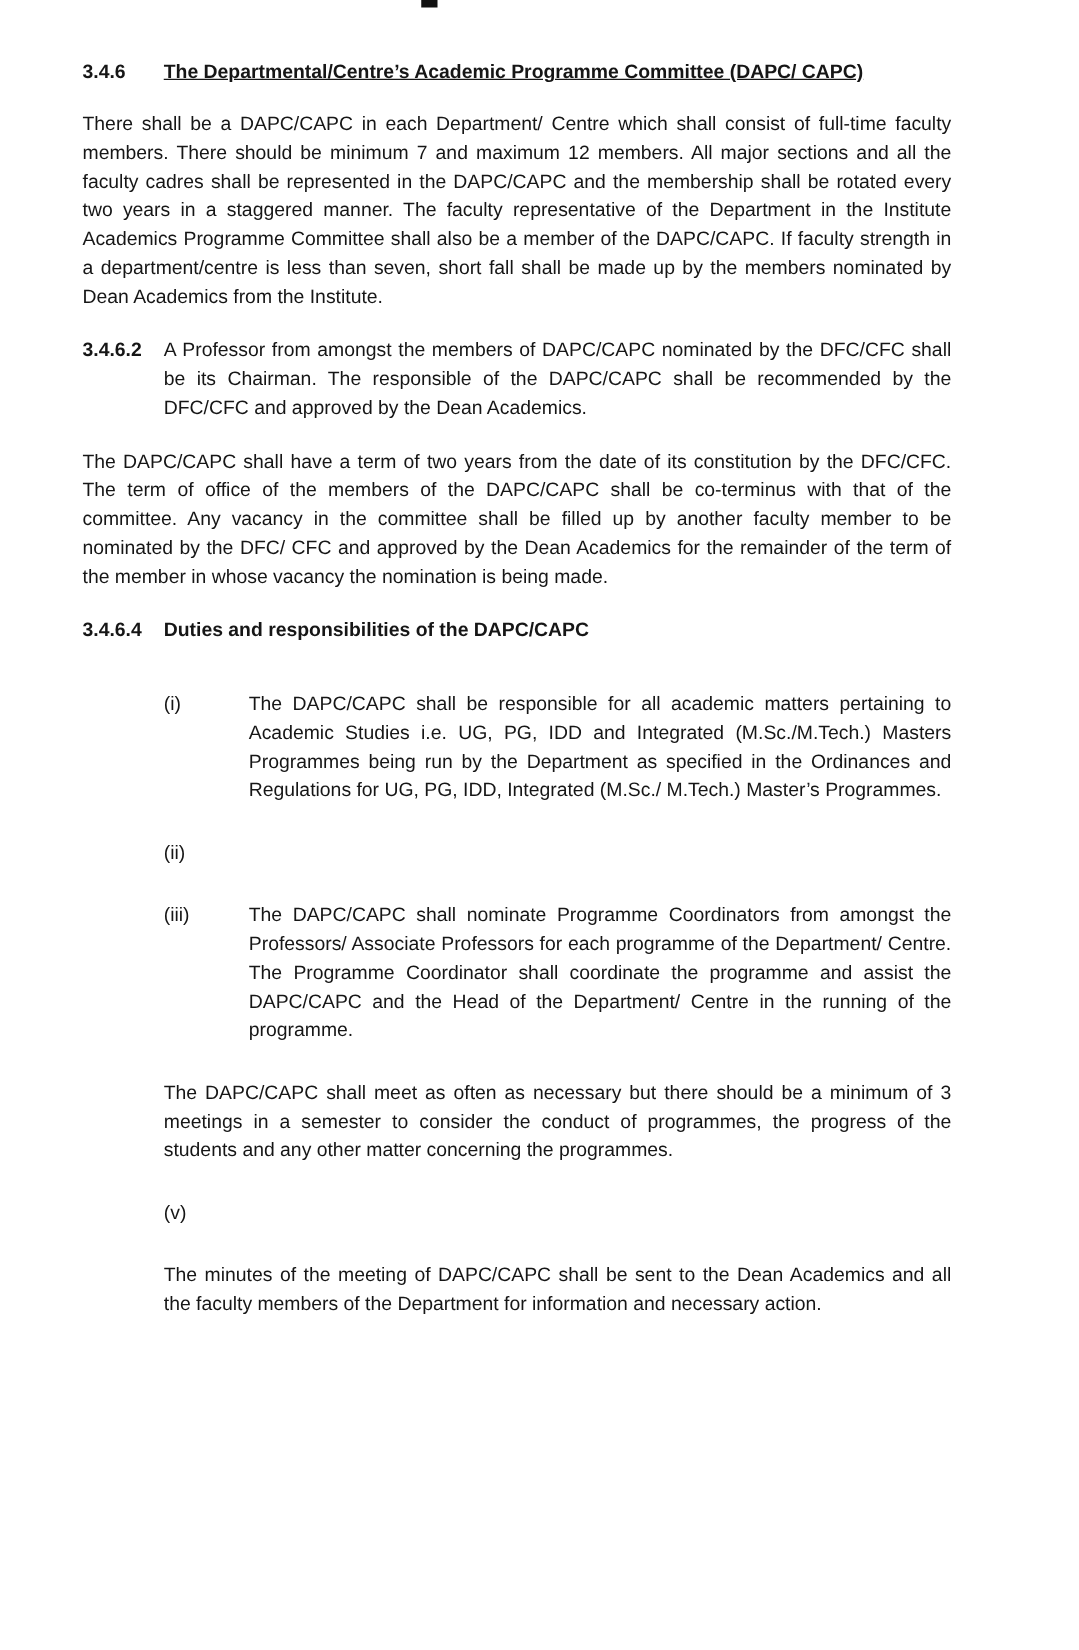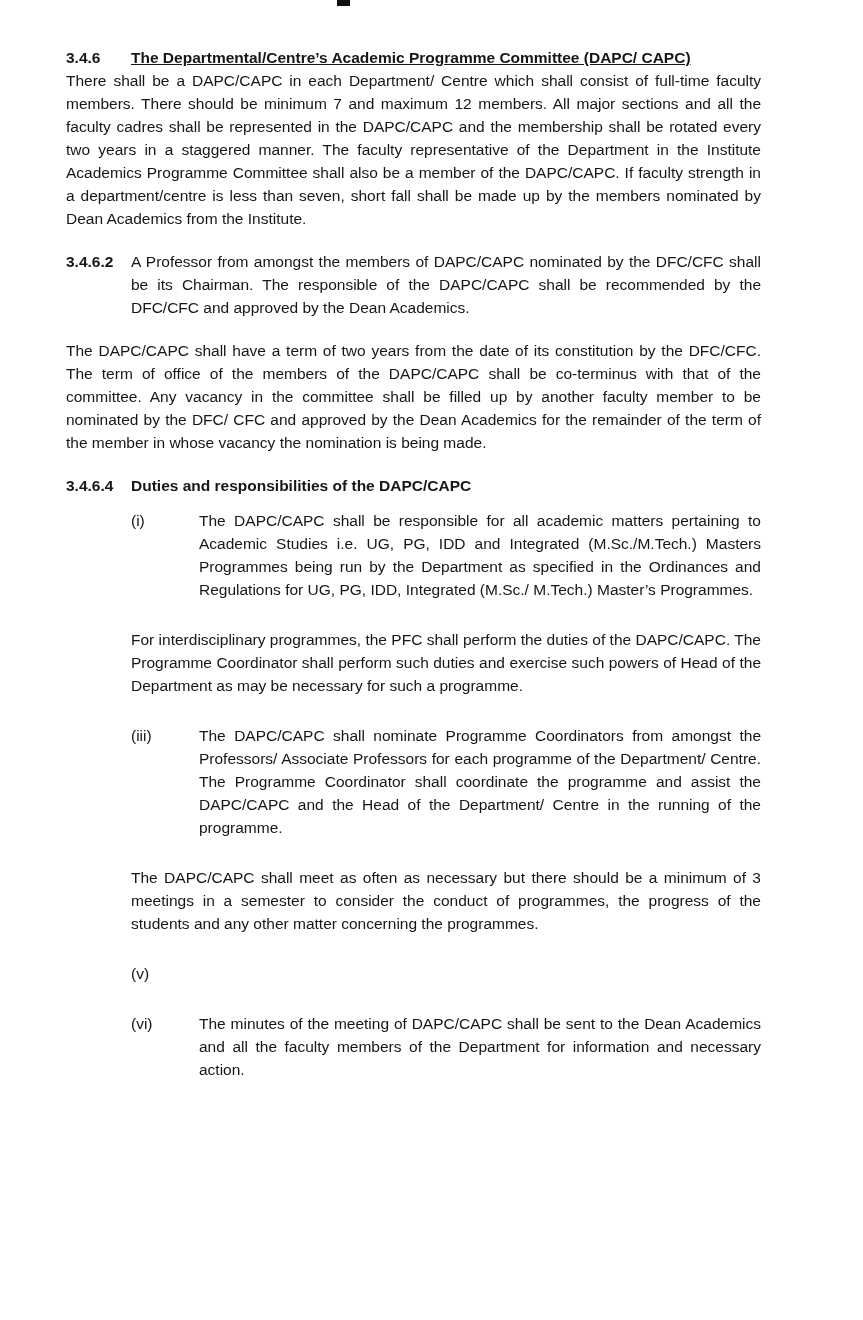--- a/index.html
+++ b/index.html
@@ -26,39 +26,40 @@
   .page {
     box-sizing: border-box;
     width: 863px;
     padding: 46px 102px 0 66px;
     font-size: 15.5px;
     line-height: 23px;
   }
   .heading-row {
     display: flex;
     font-weight: bold;
+    margin-bottom: 19px;
   }
   .clause {
     display: flex;
     margin-bottom: 20px;
   }
   .num {
     flex: 0 0 65px;
     font-weight: bold;
   }
   .txt {
     flex: 1;
     text-align: justify;
   }
   .heading-row .txt {
     text-align: left;
     text-decoration: underline;
   }
   .clause.subheading {
-    margin-bottom: 12px;
+    margin-bottom: 36px;
   }
   .clause.subheading .txt {
     font-weight: bold;
     text-align: left;
   }
   .duties {
     margin-left: 65px;
   }
   .duty {
     display: flex;
@@ -103,36 +104,35 @@
   </div>
 
   <div class="duties">
 
     <div class="duty">
       <span class="marker">(i)</span>
       <span class="txt">The DAPC/CAPC shall be responsible for all academic matters pertaining to Academic Studies i.e. UG, PG, IDD and Integrated (M.Sc./M.Tech.) Masters Programmes being run by the Department as specified in the Ordinances and Regulations for UG, PG, IDD, Integrated  (M.Sc./ M.Tech.) Master’s Programmes.</span>
     </div>
 
     <div class="duty">
-      <span class="txt">For interdisciplinary programmes, the PFC shall perform the duties of the DAPC/CAPC. The Programme Coordinator shall perform such duties and exercise such powers of Head of the Department as may be necessary for such a programme.</span>
+      <span class="marker">(ii)</span>
     </div>
 
     <div class="duty">
       <span class="marker">(iii)</span>
       <span class="txt">The DAPC/CAPC shall nominate Programme Coordinators from amongst the Professors/ Associate Professors for each programme of the Department/ Centre. The Programme Coordinator shall coordinate the programme and assist the DAPC/CAPC and the Head of the Department/ Centre in the running of the programme.</span>
     </div>
 
     <div class="duty">
       <span class="txt">The DAPC/CAPC shall meet as often as necessary but there should be a minimum of 3 meetings in a semester to consider the conduct of programmes, the progress of the students and any other matter concerning the programmes.</span>
     </div>
 
     <div class="duty">
       <span class="marker">(v)</span>
     </div>
 
     <div class="duty">
-      <span class="marker">(vi)</span>
       <span class="txt">The minutes of the meeting of DAPC/CAPC shall be sent to the Dean Academics and all the faculty members of the Department for information and necessary action.</span>
     </div>
 
   </div>
 
 </div>
 
 </body></html>

